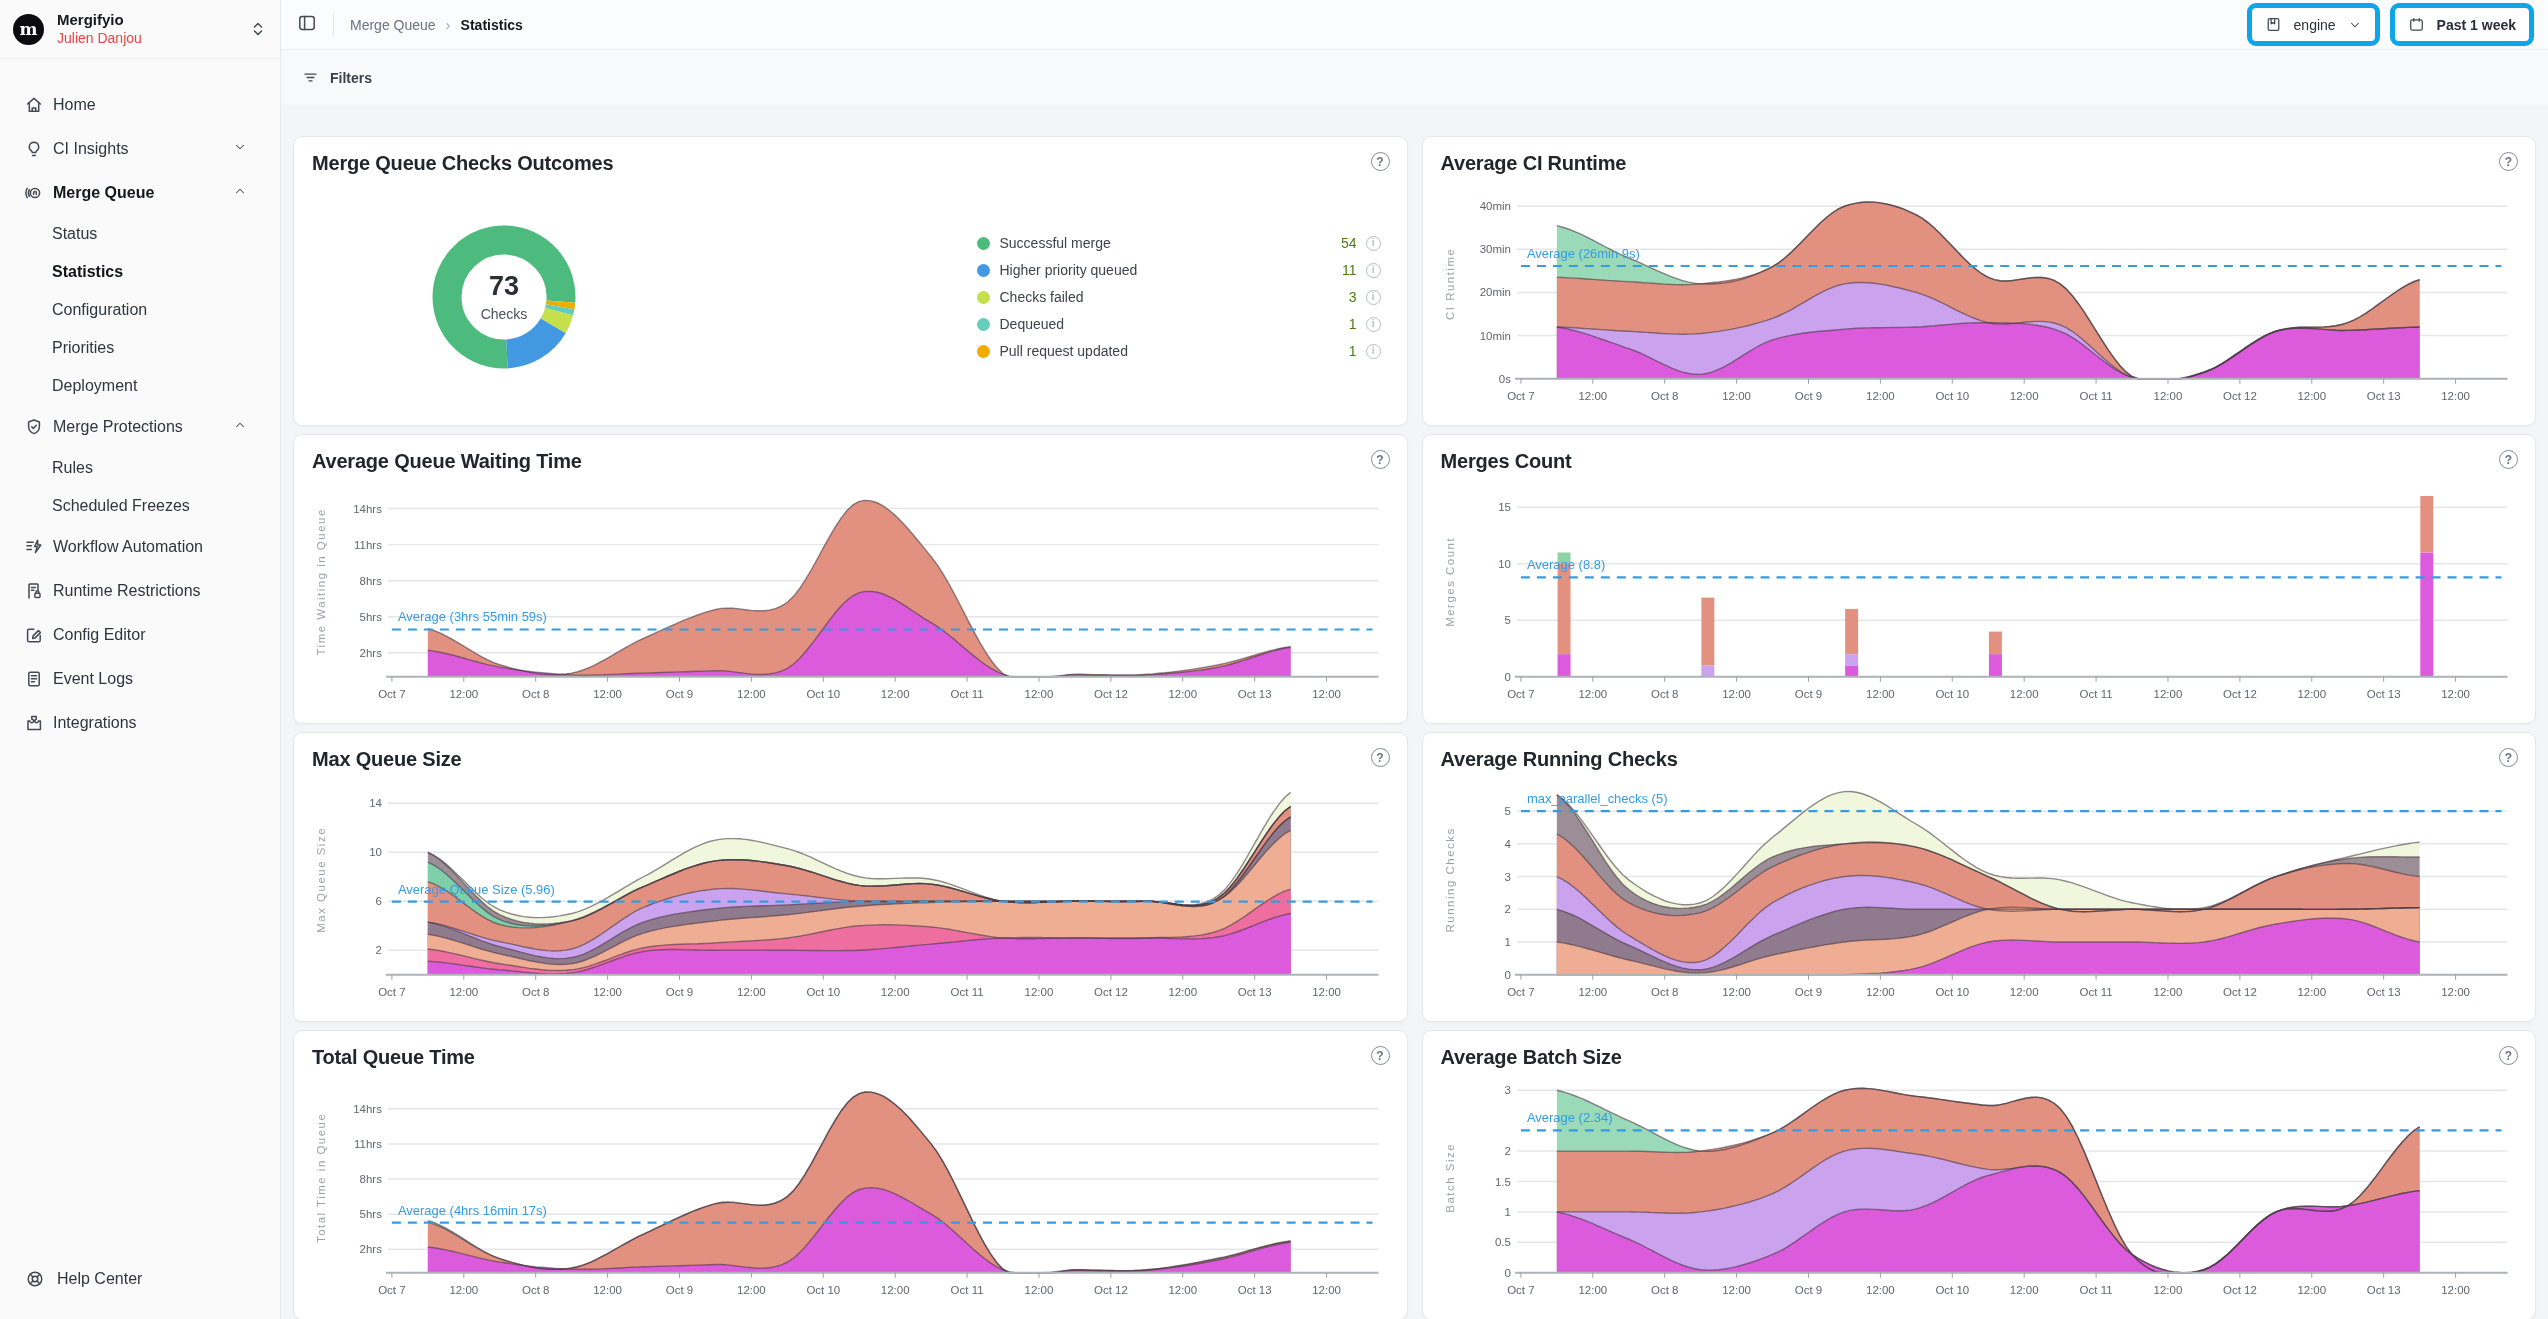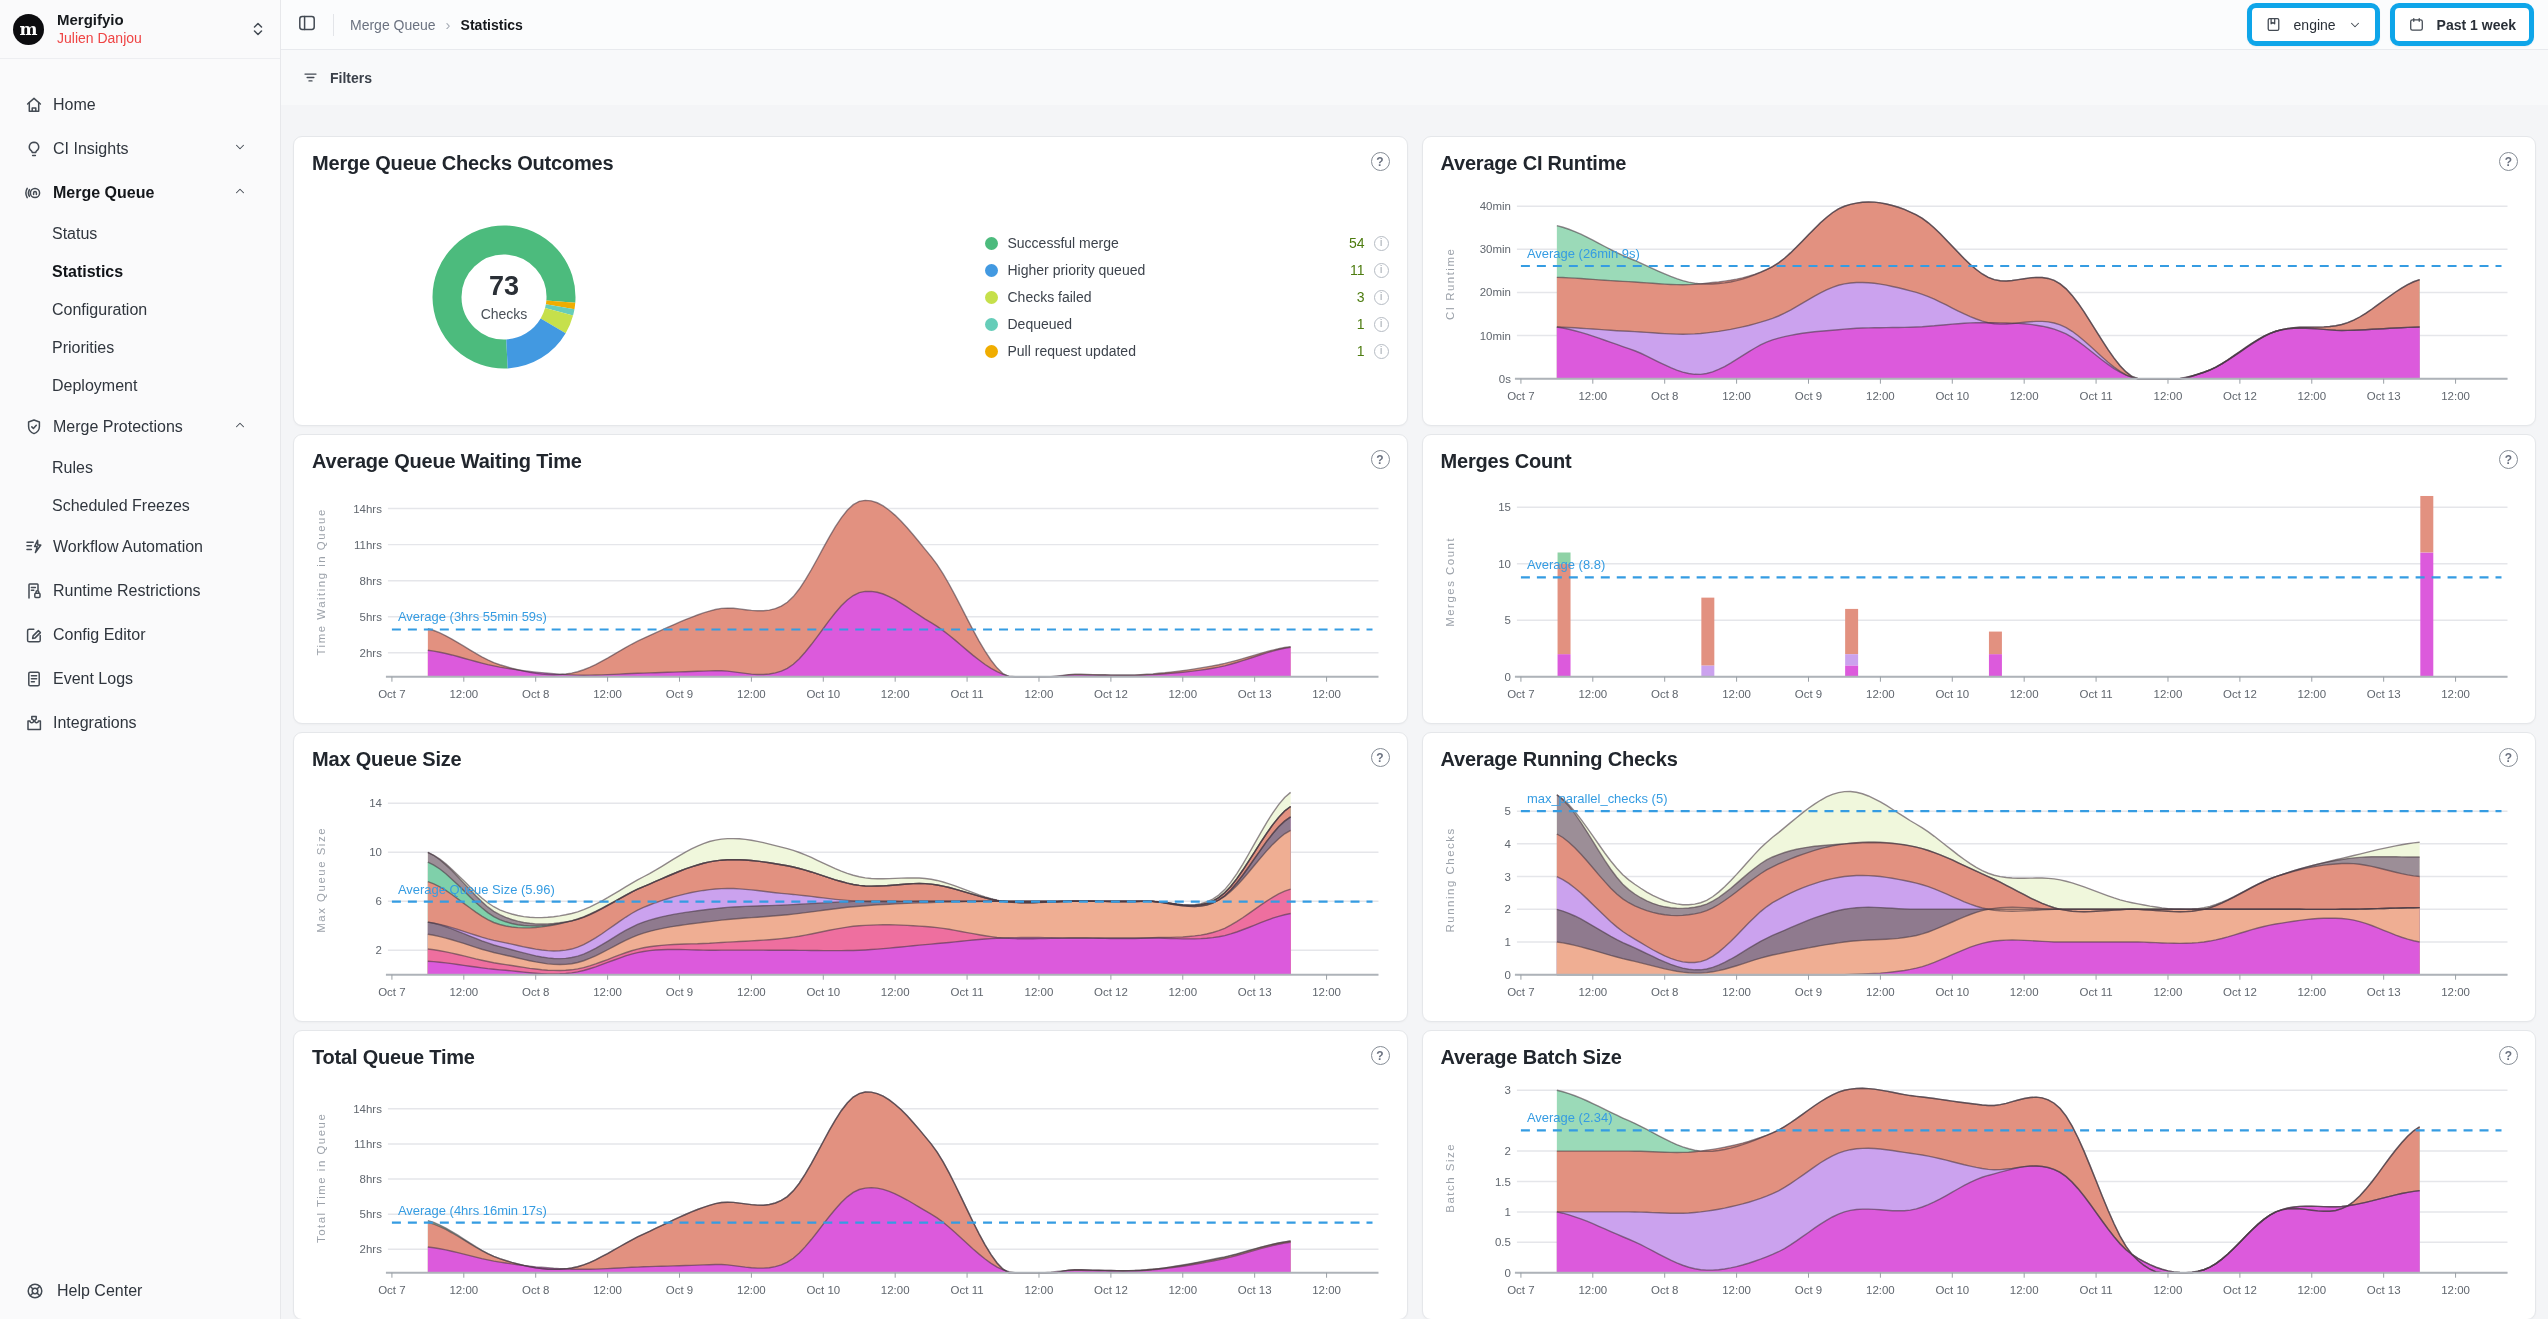--- a/index.html
+++ b/index.html
@@ -14,21 +14,21 @@
   .org-name { font-size:15px; font-weight:700; color:#16191D; }
   .org-user { font-size:14px; color:#ef4444; }
   .org-switch { margin-left:auto; display:flex; align-items:center; }
   .nav { padding:24px 10px 0 0; }
   .nav-item { display:flex; align-items:center; height:44px; padding-left:24px; font-size:16px; color:#2F353D; cursor:pointer; }
   .nav-item .icon { margin-right:9px; flex:0 0 auto; }
   .nav-item.bold { font-weight:700; color:#14171B; }
   .nav-sub { display:flex; align-items:center; height:38px; padding-left:52px; font-size:16px; color:#30363E; cursor:pointer;text-align:right; }
   .nav-sub.active { font-weight:700; color:#111418; }
   .nav-chev { margin-left:auto; margin-right:14px; }
-  .help-center { position:absolute; left:25px; bottom:18px; display:flex; align-items:center; gap:12px; font-size:16px; color:#2F353D; }
+  .help-center { position:absolute; left:25px; bottom:30px; display:flex; align-items:center; gap:12px; font-size:16px; color:#2F353D; }
   svg.icon { width:20px; height:20px; stroke:#434A53; fill:none; stroke-width:1.5; stroke-linecap:round; stroke-linejoin:round; }
   svg.icon.sm { width:14px; height:14px; }
 
   
   .main { margin-left:281px; height:100%; display:flex; flex-direction:column; }
   .topbar { height:50px; flex:0 0 auto; background:#FBFCFD; border-bottom:1px solid #E8EAEE; display:flex; align-items:center; padding:0 14px 0 16px; }
   .tb-divider { width:1px; height:22px; background:#E3E5E9; margin:0 16px; }
   .crumb { display:flex; align-items:center; gap:10px; font-size:14px; }
   .crumb .c1 { color:#6B7280; }
   .crumb .sep { color:#A6ACB5; font-size:15px; }
@@ -43,21 +43,21 @@
   .card { background:#fff; border:1px solid #E5E7EA; border-radius:9px; padding:15px 18px 6px 18px; position:relative; display:flex; flex-direction:column; box-shadow:0 1px 2px rgba(16,24,40,.03); }
   .card h2 { font-size:20px; font-weight:700; color:#21262D; letter-spacing:-.2px; }
   .help { position:absolute; top:15px; right:17px; width:19px; height:19px; border:1.6px solid #868D96; border-radius:50%; color:#6B7280; font-size:12px; font-weight:bold; display:flex; align-items:center; justify-content:center; }
   .chart-wrap { flex:1; margin-top:4px; }
   svg.chart { width:100%; height:auto; display:block; }
   svg text { font-family:"Liberation Sans", sans-serif; }
 
   
   .donut-body { flex:1; display:flex; align-items:center; }
   .donut-wrap { margin-left:96px; width:192px; height:192px; }
-  .legend { margin-left:auto; width:404px; display:flex; flex-direction:column; gap:7px; }
+  .legend { margin-left:auto; margin-right:8px; width:404px; display:flex; flex-direction:column; gap:7px; }
   .legrow { display:flex; align-items:center; height:20px; font-size:14px; color:#3D434C; }
   .dot { width:13px; height:13px; border-radius:50%; margin-right:10px; flex:0 0 auto; }
   .legval { margin-left:auto; color:#4d7c0f; }
   .leginfo { width:15px; height:15px; border:1.4px solid #B6BCC4; border-radius:50%; margin-left:9px; color:#9AA1A9; font-size:10px; line-height:12px; text-align:center; flex:0 0 auto; }
 </style>
 </head>
 <body>
 
 <div class="sidebar">
   <div class="org">

